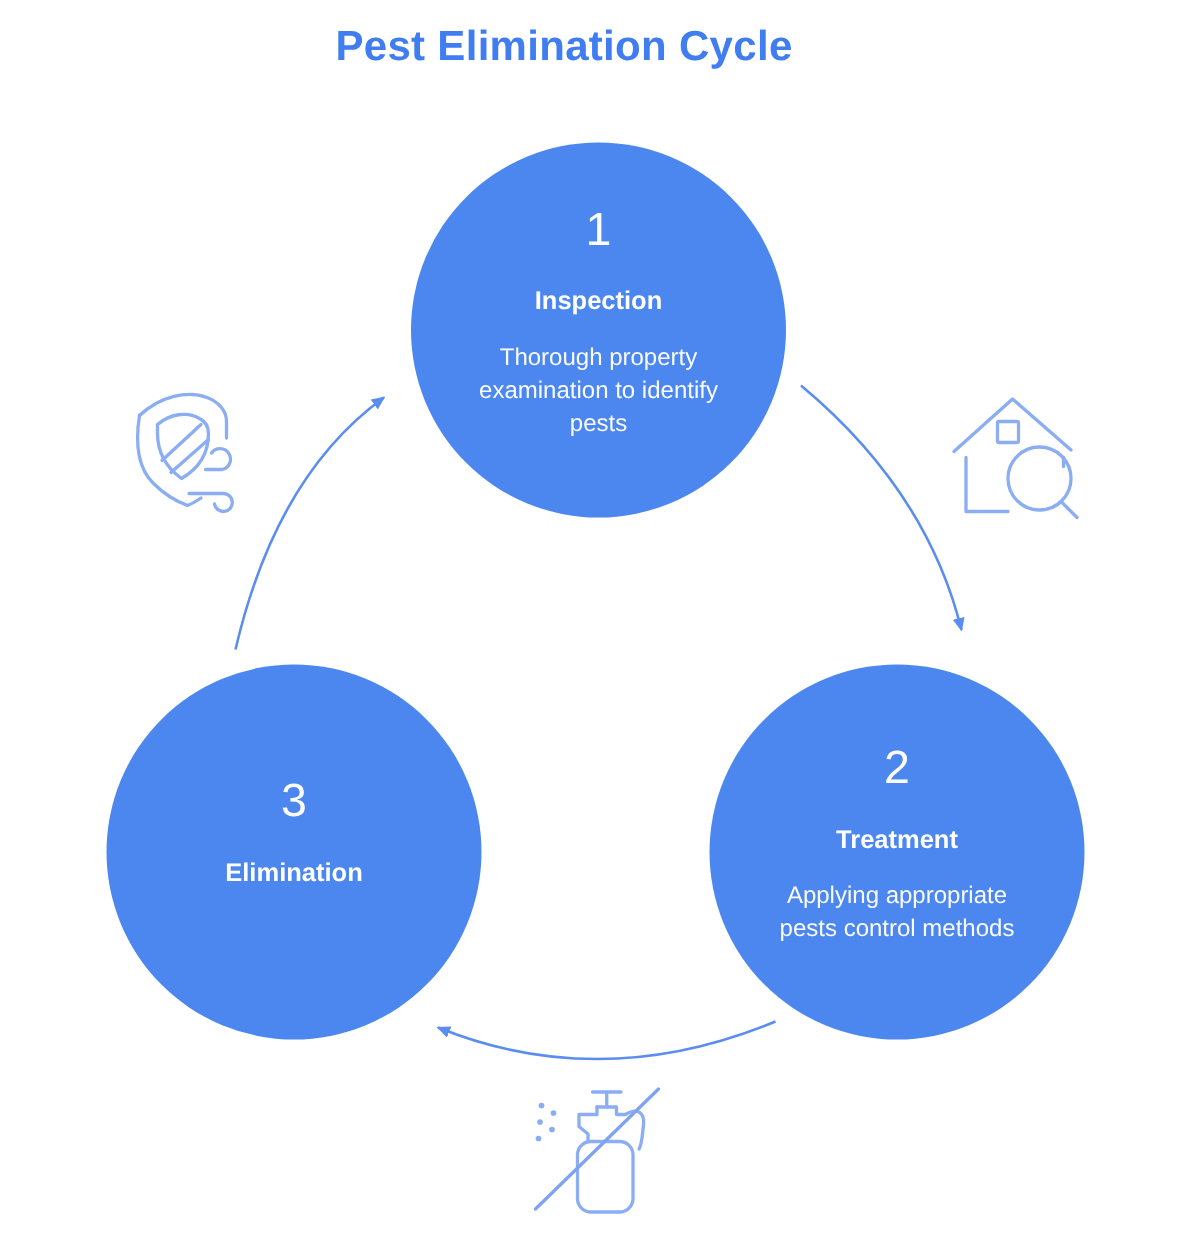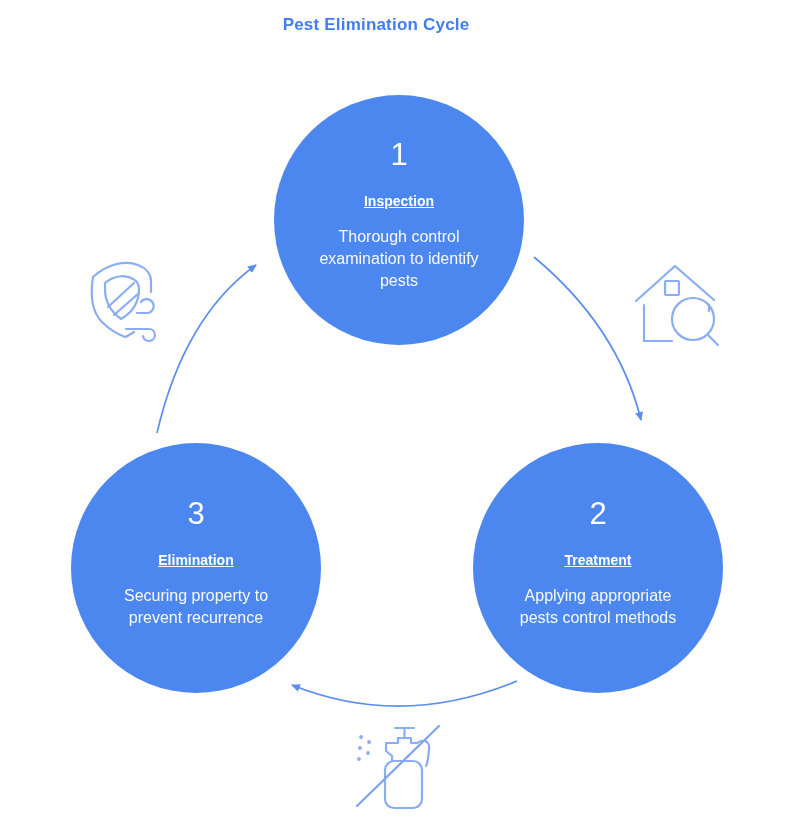--- a/index.html
+++ b/index.html
@@ -8,21 +8,21 @@
     width: 800px; height: 825px;
     position: relative;
     overflow: hidden;
     font-family: "Liberation Sans", sans-serif;
   }
   .title {
     position: absolute;
     top: 15px; left: 0;
     width: 752px;
     text-align: center;
-    font-size: 17px;
+    font-size: 28px;
     font-weight: 700;
     letter-spacing: 0.2px;
     color: #3f7df0;
   }
   .arrows-layer {
     position: absolute;
     top: 0; left: 0;
     pointer-events: none;
   }
   .node {
@@ -35,21 +35,21 @@
     flex-direction: column;
     align-items: center;
     justify-content: center;
     text-align: center;
     padding: 0 34px 12px 34px;
   }
   .node-1 { left: 274px; top: 95px; }
   .node-2 { left: 473px; top: 443px; }
   .node-3 { left: 71px;  top: 443px; }
   .node .num   { font-size: 31px; font-weight: 400; margin-bottom: 20px; }
-  .node .label { font-size: 14px; font-weight: 700; margin-bottom: 17px; text-decoration: underline; }
+  .node .label { font-size: 17px; font-weight: 700; margin-bottom: 17px; }
   .node .desc  { font-size: 16px; line-height: 22px; color: rgba(255,255,255,0.97); }
   .icon { position: absolute; }
   .icon-shield { left: 80px;  top: 248px; }
   .icon-house  { left: 630px; top: 252px; }
   .icon-spray  { left: 345px; top: 705px; }
 </style>
 </head>
 <body>
 
 <div>
@@ -63,33 +63,32 @@
       </marker>
     </defs>
     <path d="M534 257 Q 618 327 641 420" fill="none" stroke="#5b8df0" stroke-width="1.7" marker-end="url(#ah)"></path>
     <path d="M517 681 Q 401 729 292 685" fill="none" stroke="#5b8df0" stroke-width="1.7" marker-end="url(#ah)"></path>
     <path d="M157 433 Q 184 317 256 265" fill="none" stroke="#5b8df0" stroke-width="1.7" marker-end="url(#ah)"></path>
   </svg>
 
   <div class="node node-1">
     <div class="num">1</div>
     <div class="label">Inspection</div>
-    <div class="desc">Thorough control examination to identify pests</div>
+    <div class="desc">Thorough property examination to identify pests</div>
   </div>
 
   <div class="node node-2">
     <div class="num">2</div>
     <div class="label">Treatment</div>
     <div class="desc">Applying appropriate pests control methods</div>
   </div>
 
   <div class="node node-3">
     <div class="num">3</div>
     <div class="label">Elimination</div>
-    <div class="desc">Securing property to prevent recurrence</div>
   </div>
 
   <svg class="icon icon-shield" width="92" height="100" viewBox="0 0 92 100" fill="none" stroke="#8aadf4" stroke-width="2.2" stroke-linecap="round" stroke-linejoin="round">
     <path d="M13 29 C27 16 45 12 58 17 C66 20 71 26 71 33 L71 44"></path>
     <path d="M13 29 C10 48 12 64 22 74 C29 81 37 86 45 89 C48 88 51 86 54 84"></path>
     <path d="M25 35 C33 28 45 26 53 31 C57 33 59 37 59 41 C59 54 53 64 41 71 C30 63 25 53 25 41 Z"></path>
     <path d="M28 59 L54 35"></path>
     <path d="M34 67 L59 45"></path>
     <path d="M57 65 L68 65 A7 7 0 1 0 61 54"></path>
     <path d="M46 81 H69 A6 6 0 1 1 63 88"></path>

